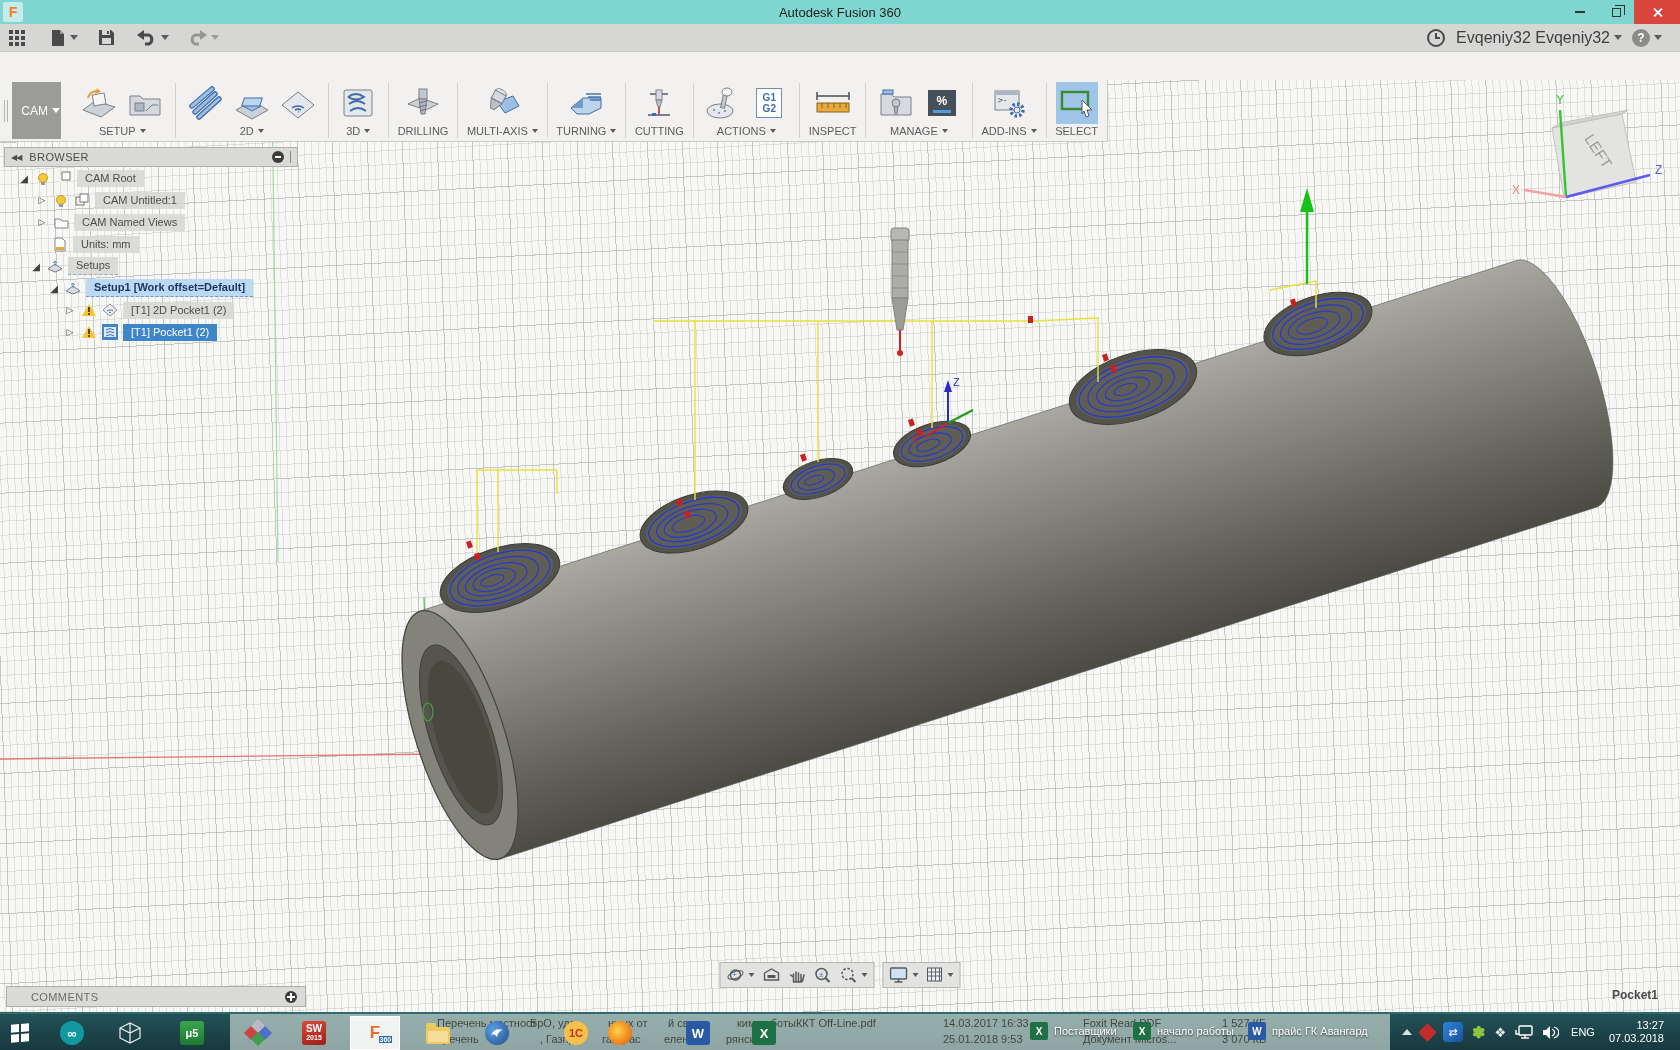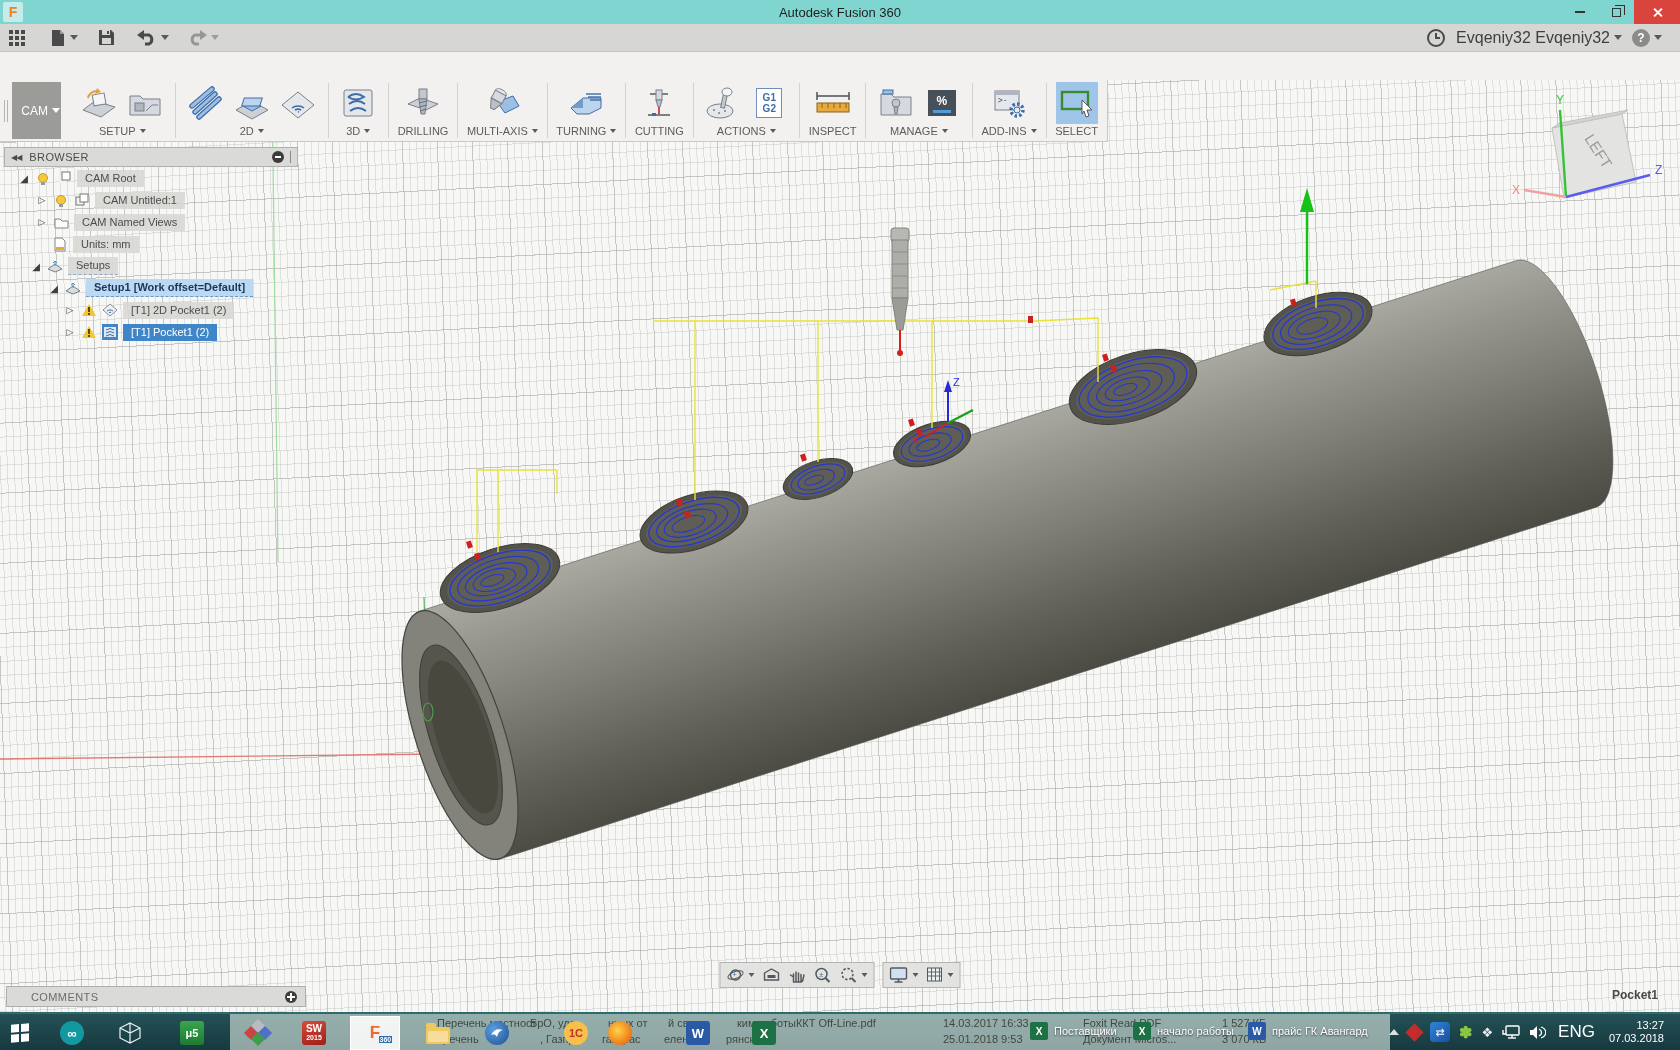--- a/index.html
+++ b/index.html
@@ -120,21 +120,21 @@
   .tbbtn { position:absolute; top:8px; display:flex; align-items:center; gap:6px; }
   .tbbtn .mini { width:18px; height:18px; font-size:10px; border-radius:2px; display:flex; align-items:center; justify-content:center; color:#fff; font-weight:bold; }
   .tbbtn .lab { font-size:11px; color:#fff; text-shadow:0 1px 2px rgba(0,0,0,.7); white-space:nowrap; }
   .tray { position:absolute; top:0; bottom:0; display:flex; align-items:center; }
   .tr { margin-left:9px; display:flex; align-items:center; justify-content:center; }
   .tr-arrow { width:0; height:0; border-left:5px solid transparent; border-right:5px solid transparent; border-bottom:6px solid #d8e2de; }
   .red-diamond { width:13px; height:13px; background:#c42b2b; transform:rotate(45deg); }
   .tv { width:20px; height:20px; border-radius:4px; background:linear-gradient(135deg,#2f86d8,#1a4fa0); color:#fff; font-size:11px; }
   .icq { color:#8dc63f; font-size:16px; font-weight:bold; }
   .dbx { color:#e8eef0; font-size:13px; }
-  .lang { color:#fff; font-size:17px; margin-left:12px; }
+  .lang { color:#fff; font-size:11px; margin-left:12px; }
   .clockbox { color:#fff; font-size:11px; text-align:right; line-height:13px; margin:0 10px 0 14px; }
   .diam4 { position:relative; width:24px; height:24px; }
   .diam4 i { position:absolute; width:10px; height:10px; transform:rotate(45deg); }
 </style>
 </head>
 <body>
 
 <div id="app">
 
   <div class="titlebar">

